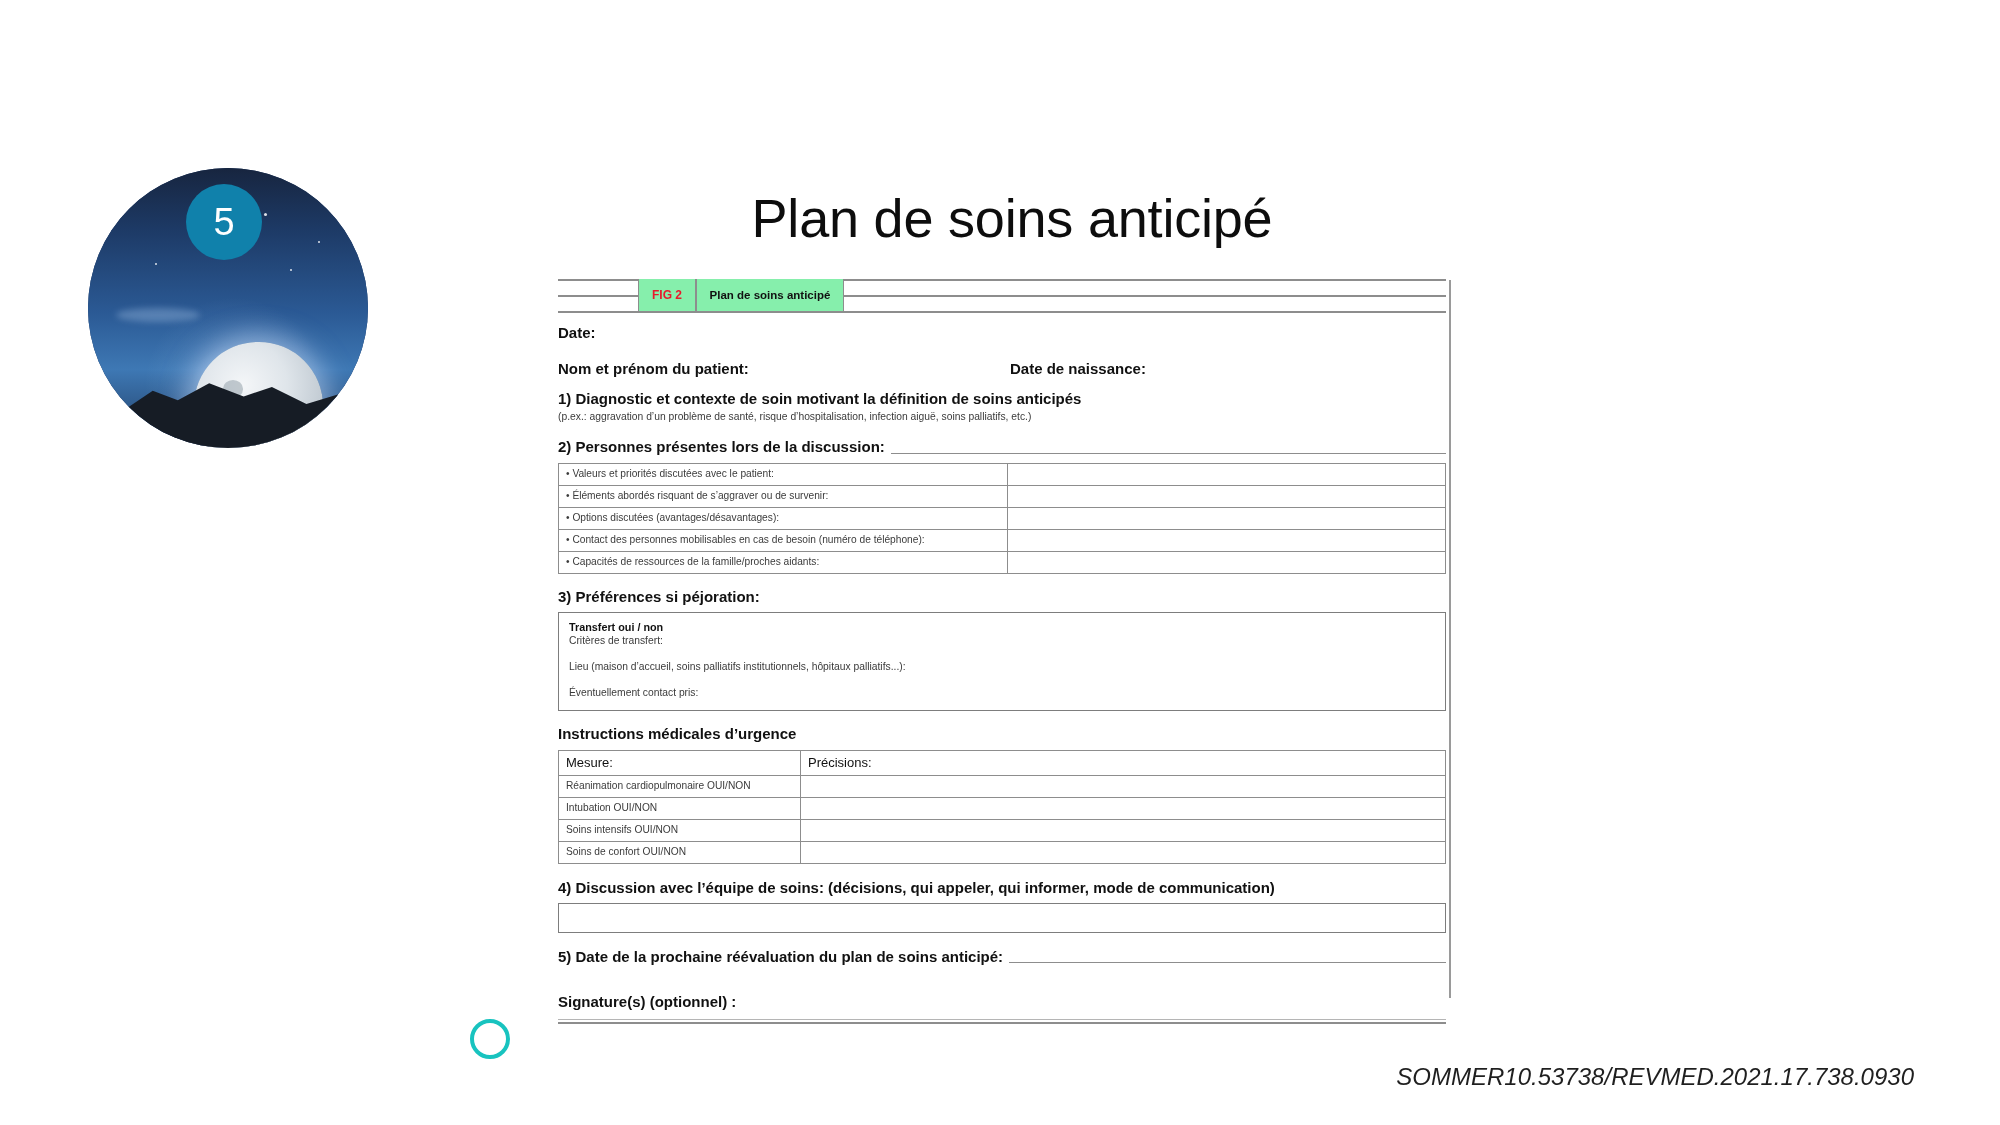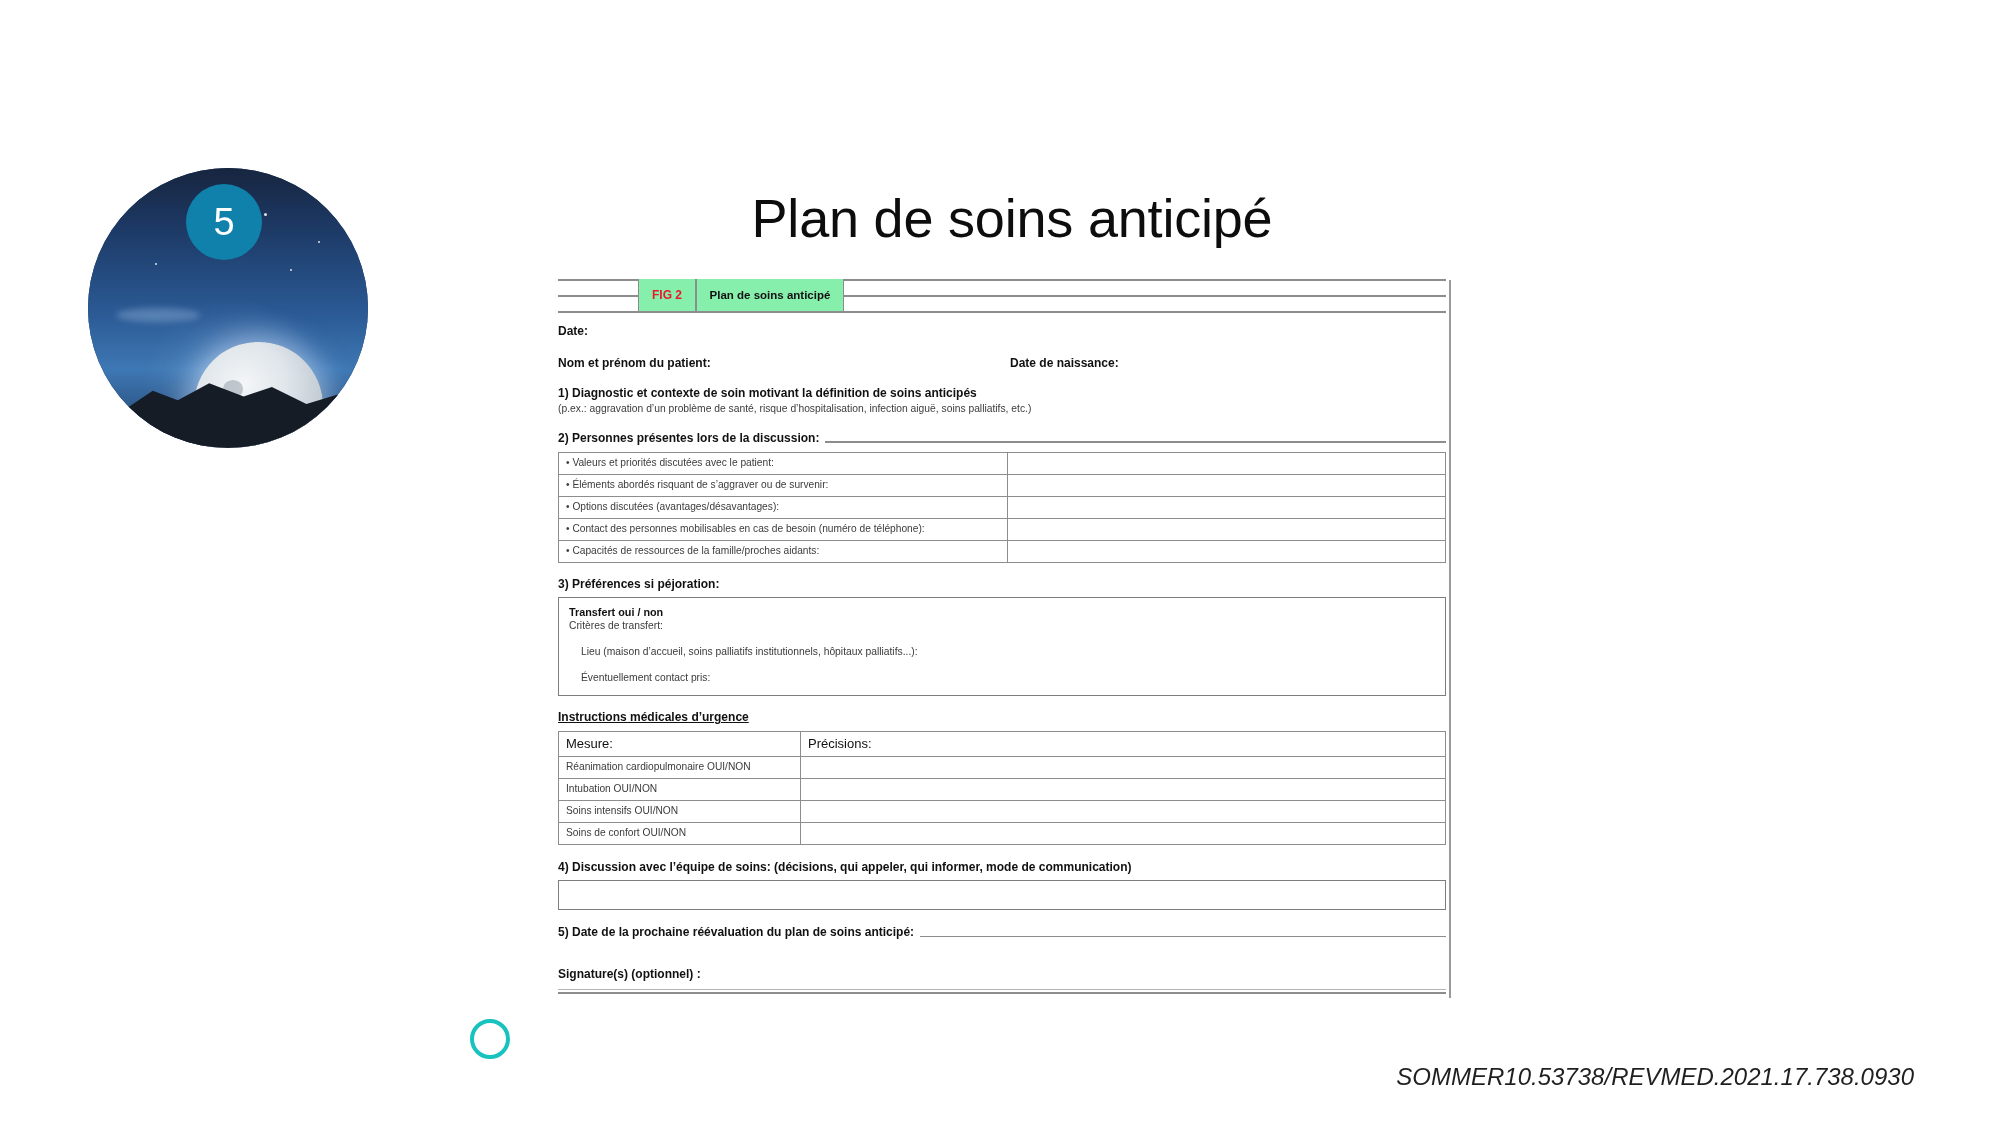--- a/index.html
+++ b/index.html
@@ -178,21 +178,21 @@
     font-size: 12px;
   }
   #fig-title-box {
     left: 138px;
     width: 148px;
     font-weight: bold;
     font-size: 11.5px;
     color: #111111;
   }
 
-  .lbl-bold { font-weight: bold; font-size: 12px; color: #111111; }
+  .lbl-bold { font-weight: bold; font-size: 15px; color: #111111; }
   .lbl-reg  { font-weight: normal; font-size: 10.3px; color: #3b3b3b; }
 
   .row-date { margin-top: 10px; }
   .row-name { margin-top: 17px; position: relative; height: 14px; }
   #dob-label { position: absolute; left: 452px; top: 0; }
 
   .sec1 { margin-top: 16px; }
   .sec1-sub { margin-top: 2px; }
 
   .sec2 { margin-top: 15px; display: flex; align-items: flex-end; }
@@ -222,23 +222,23 @@
 
   .sec3 { margin-top: 14px; }
   #transfer-box {
     margin-top: 5px;
     border: 1.5px solid #7d7d7d;
     padding: 8px 10px 10px 10px;
     box-sizing: border-box;
   }
   #transfer-box .t-head { font-weight: bold; font-size: 10.8px; color: #111111; }
   #transfer-box .t-line { margin-top: 1px; }
-  #transfer-box .t-gap  { margin-top: 13px; margin-left: 12px; }
-
-  .sec-instr { margin-top: 14px; text-decoration: underline; }
+  #transfer-box .t-gap  { margin-top: 13px; }
+
+  .sec-instr { margin-top: 14px; }
 
   .sec4 { margin-top: 15px; }
   #discussion-box {
     margin-top: 5px;
     height: 30px;
     border: 1.5px solid #7d7d7d;
     box-sizing: border-box;
   }
 
   .sec5 { margin-top: 15px; display: flex; align-items: flex-end; }

